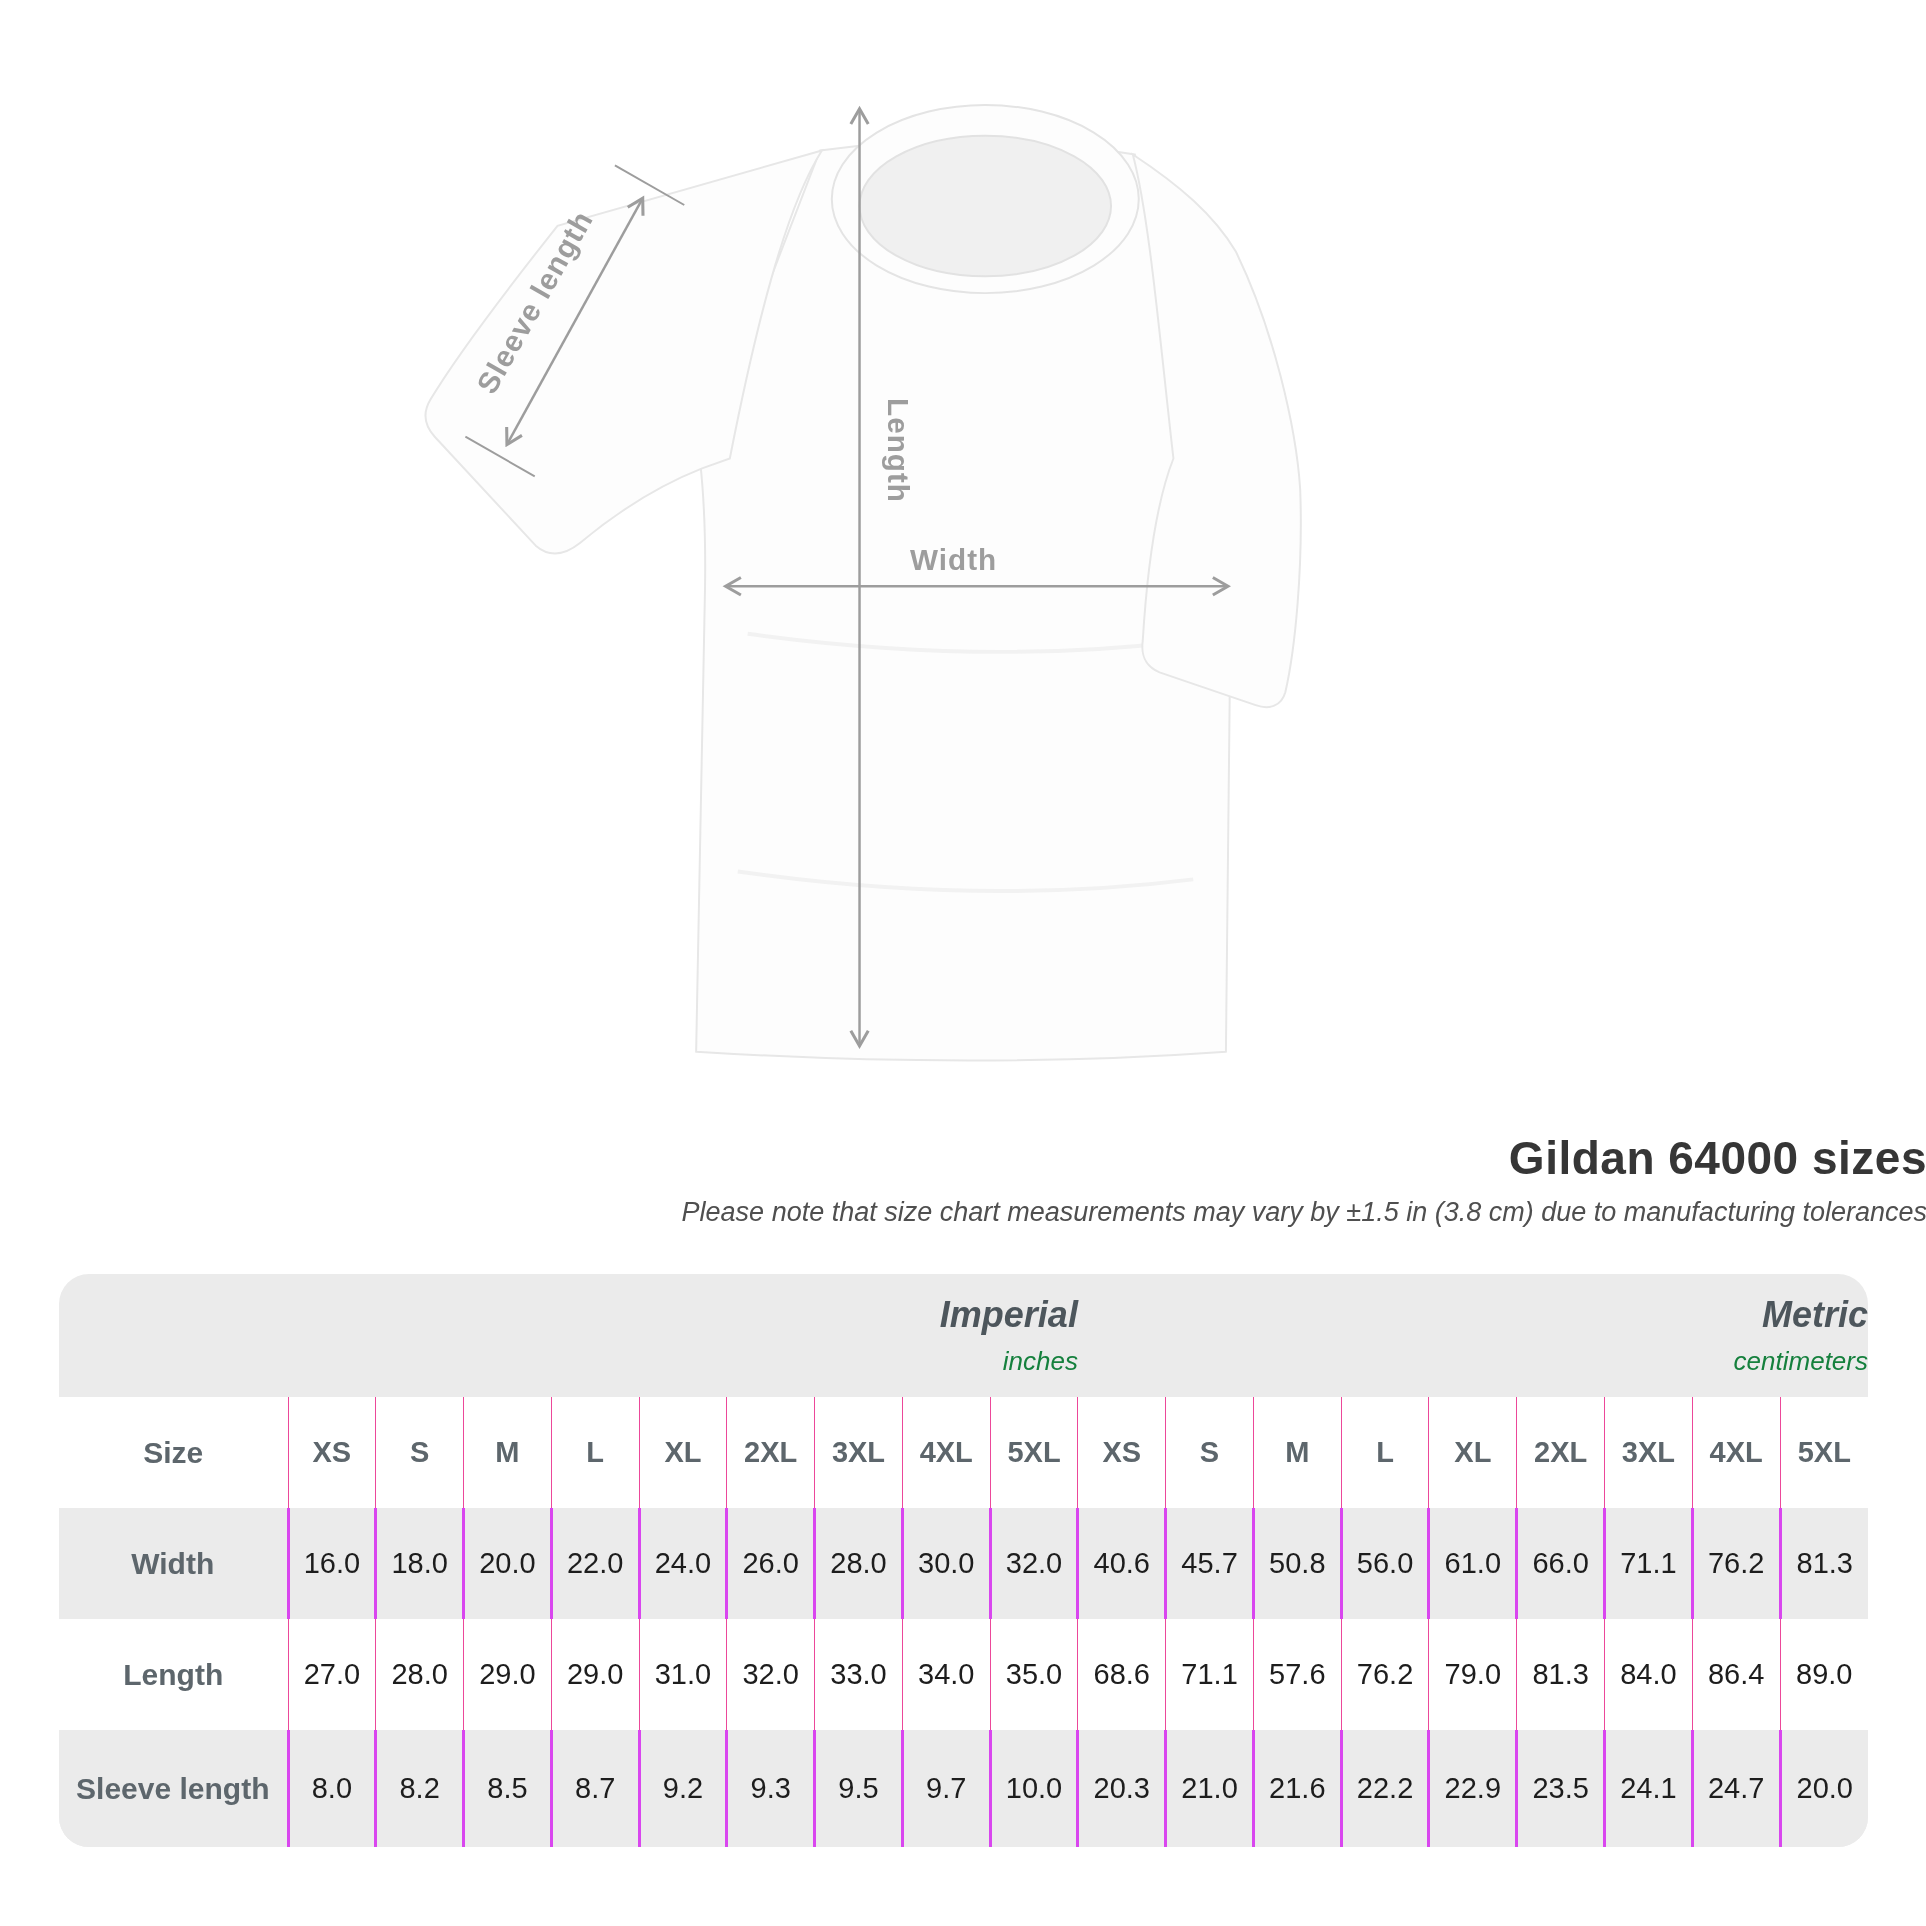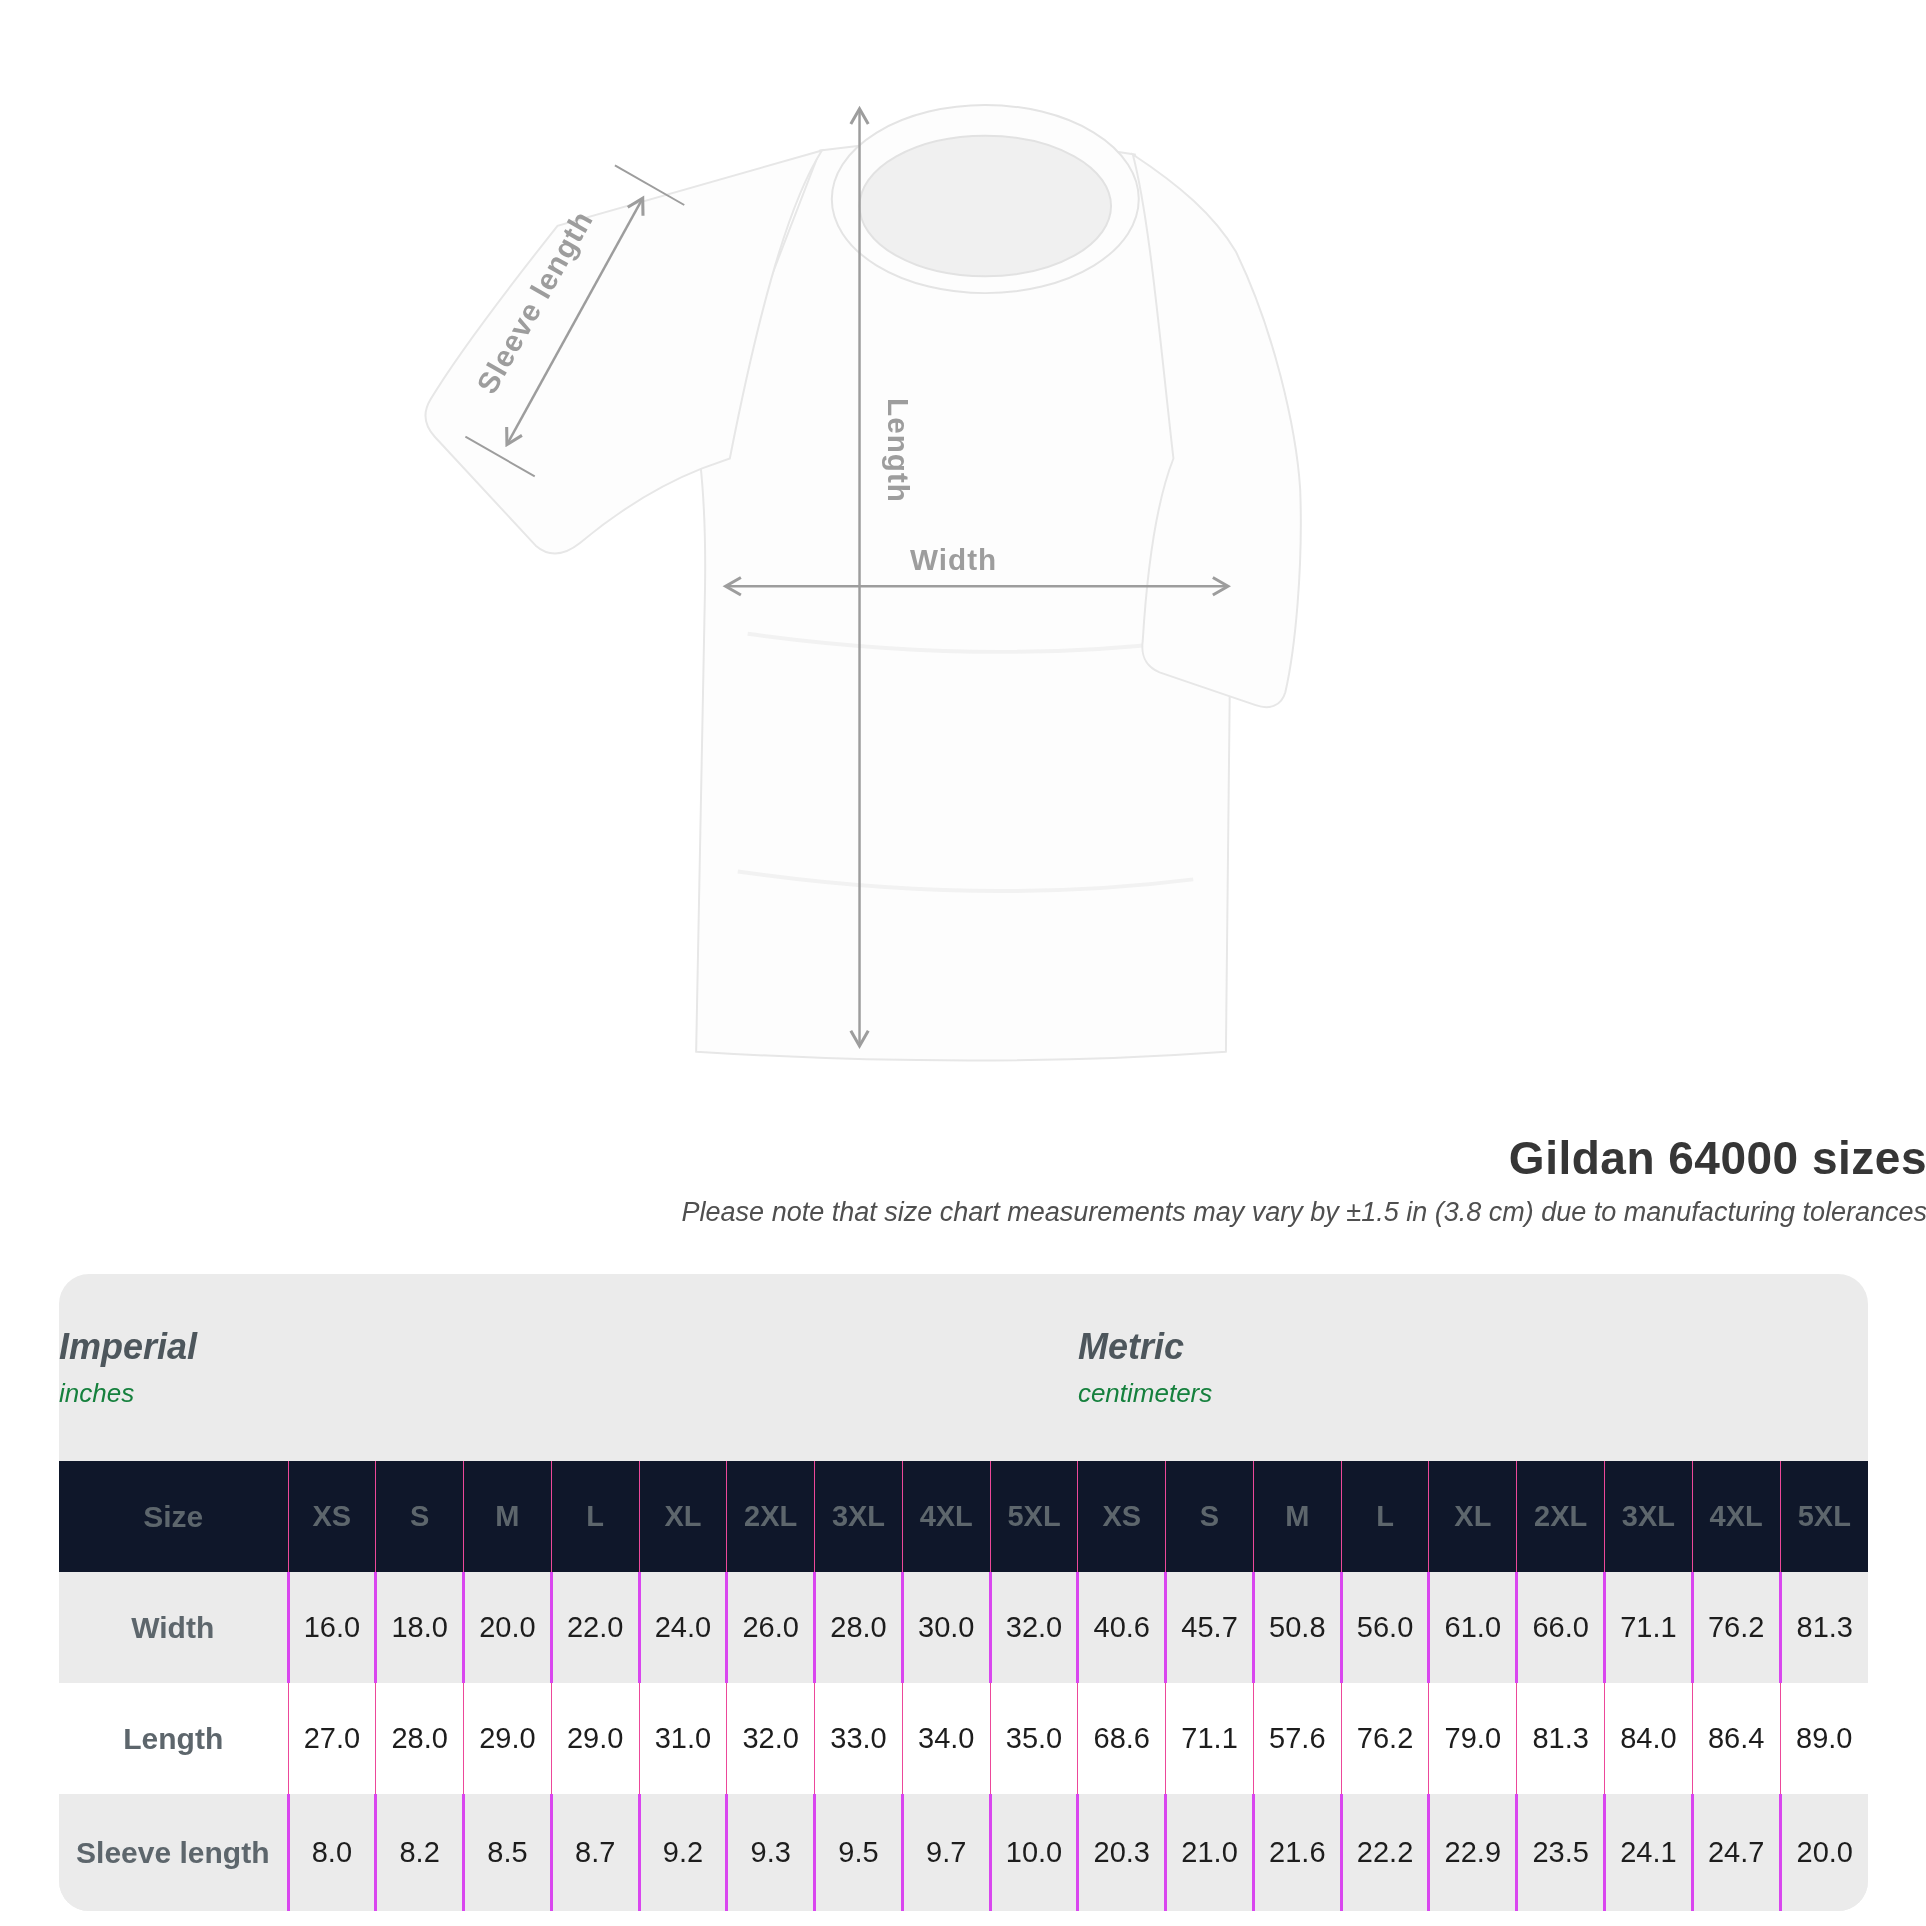--- a/index.html
+++ b/index.html
@@ -15,25 +15,25 @@
   
   .heading { text-align:right; margin-top:12px; }
   .title { font-size:46px; font-weight:bold; color:#363636; letter-spacing:0.5px; }
   .subtitle { margin-top:12px; font-size:27px; font-style:italic; color:#4f4f4f; }
 
   
   .table-wrap { margin:46px 59px 0 59px; background:#ebebeb; border-radius:30px; overflow:hidden; }
   table.size-table { width:100%; border-collapse:collapse; table-layout:fixed; }
   col.c-label { width:229px; }
 
-  tr.group-row th { height:187px; vertical-align:middle; text-align:left; background:transparent; }
+  tr.group-row th { height:123px; vertical-align:middle; text-align:right; background:transparent; }
   .group-label { font-size:36px; font-weight:bold; font-style:italic; color:#4d565c; }
   .group-sub { margin-top:10px; font-size:26px; font-style:italic; color:#15803d; font-weight:normal; }
 
-  tr.size-row { background:#0f172a;margin-top:8px; }
+  tr.size-row { background:#ffffff;margin-top:8px; }
   tr.size-row th { height:111px; }
   tr.val-row td, tr.val-row th { height:111px; }
   tr.val-row.stripe { background:#ebebeb; }
   tr.val-row.white { background:#ffffff; }
   tr.val-row.last td, tr.val-row.last th { height:117px; }
 
   th.rowlabel { font-size:30px; font-weight:bold; color:#5d666c; text-align:center; vertical-align:middle; }
   td.cell, th.sizecell { text-align:center; vertical-align:middle; }
   th.sizecell { font-size:29px; font-weight:bold; color:#5d666c; }
   td.cell { font-size:29px; font-weight:normal; color:#1d1d1d; }

